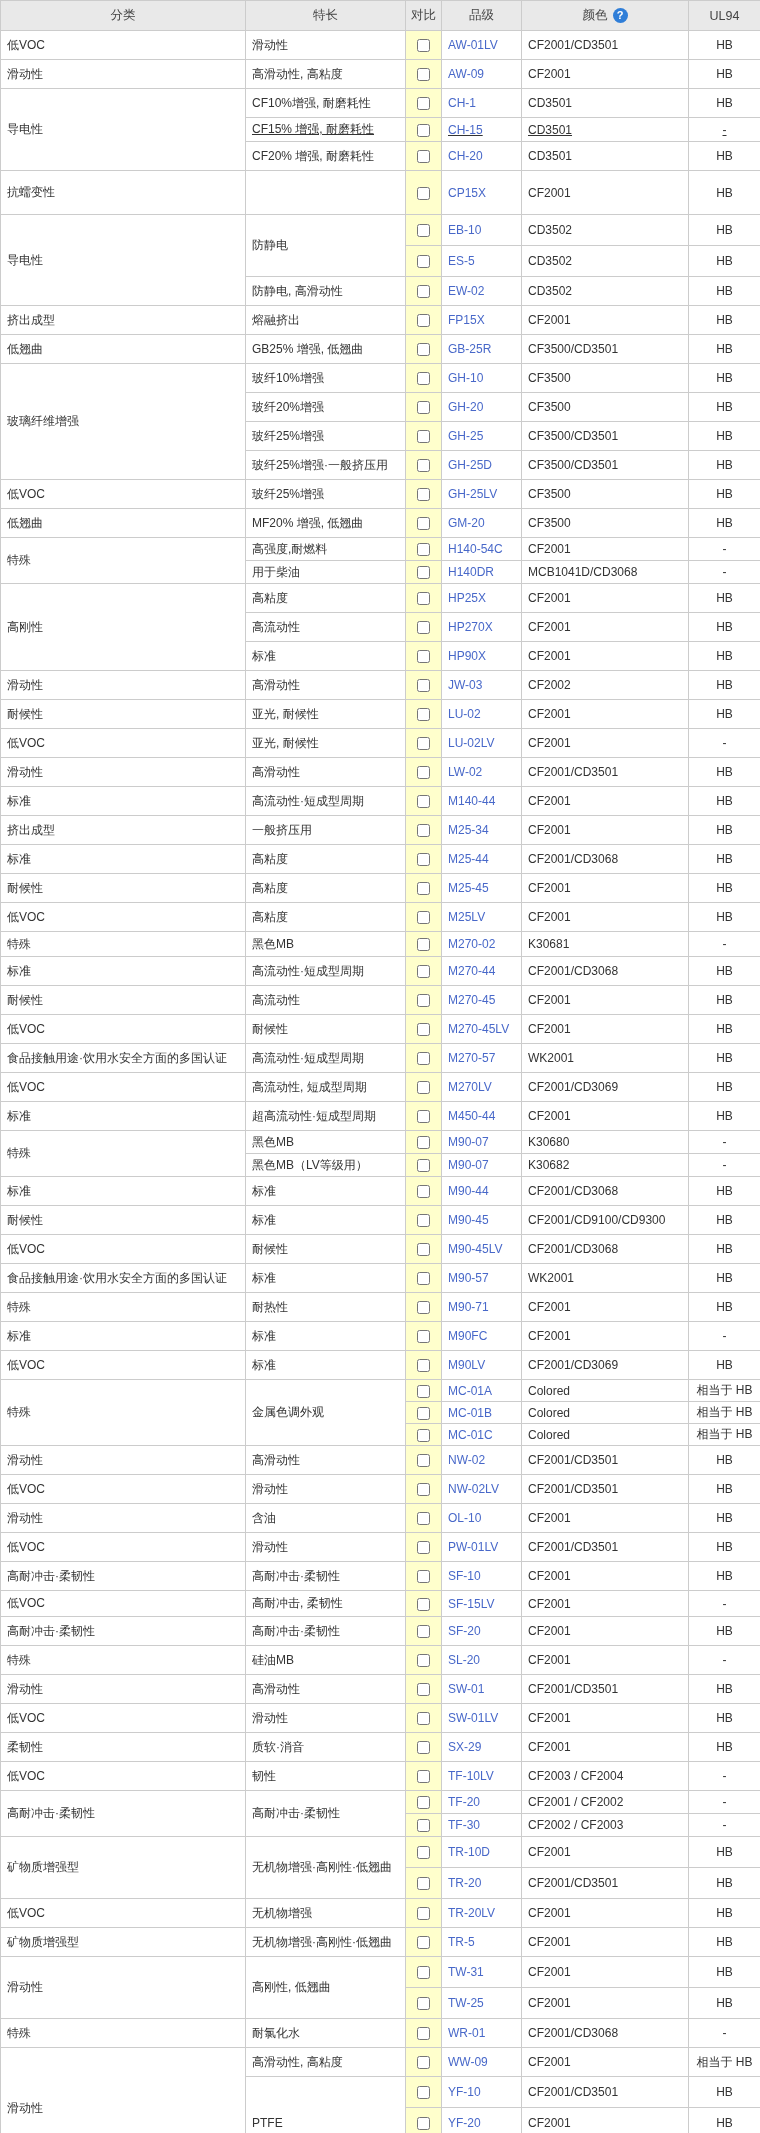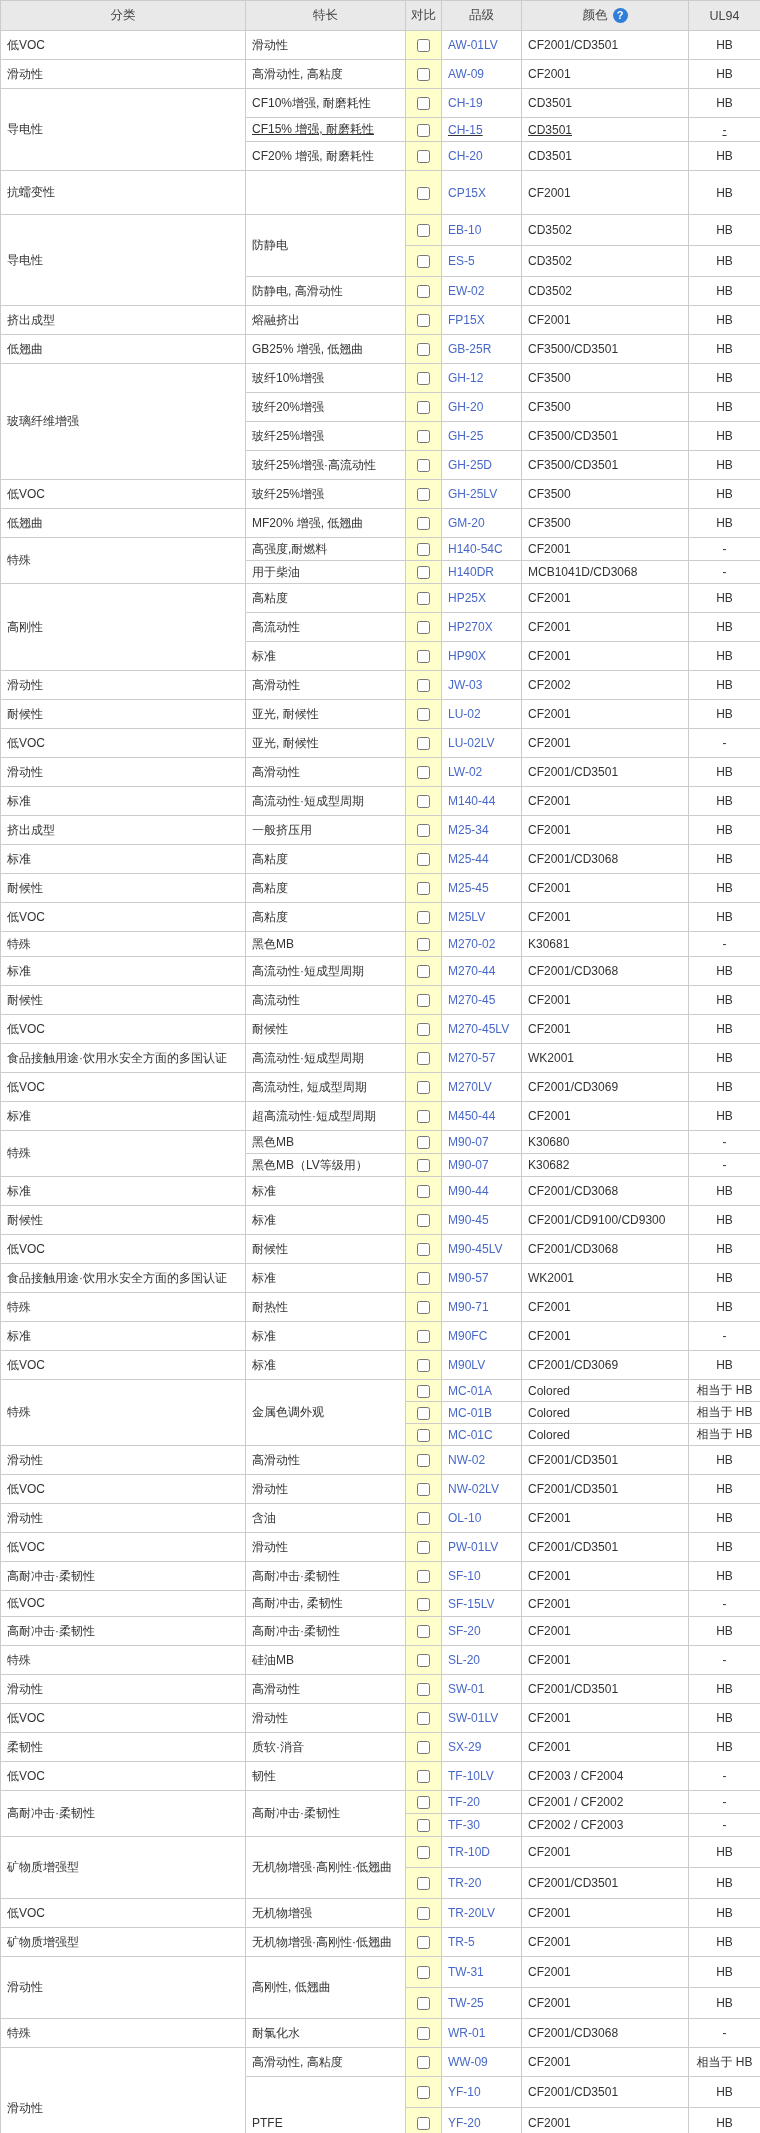--- a/index.html
+++ b/index.html
@@ -105,21 +105,21 @@
         <td class="feat">高滑动性, 高粘度</td>
         <td class="compare"><input type="checkbox" style=""></td>
         <td class="grade"><a href="#">AW-09</a></td>
         <td class="color">CF2001</td>
         <td class="ul94">HB</td>
       </tr>
       <tr style="height: 29px;">
         <td class="cat" rowspan="3">导电性</td>
         <td class="feat">CF10%增强, 耐磨耗性</td>
         <td class="compare"><input type="checkbox" style=""></td>
-        <td class="grade"><a href="#">CH-19</a></td>
+        <td class="grade"><a href="#">CH-1</a></td>
         <td class="color">CD3501</td>
         <td class="ul94">HB</td>
       </tr>
       <tr style="height: 24px; text-decoration: underline;">
         <td class="feat">CF15% 增强, 耐磨耗性</td>
         <td class="compare"><input type="checkbox" style=""></td>
         <td class="grade"><a href="#">CH-15</a></td>
         <td class="color">CD3501</td>
         <td class="ul94">-</td>
       </tr>
@@ -172,40 +172,40 @@
         <td class="feat">GB25% 增强, 低翘曲</td>
         <td class="compare"><input type="checkbox" style=""></td>
         <td class="grade"><a href="#">GB-25R</a></td>
         <td class="color">CF3500/CD3501</td>
         <td class="ul94">HB</td>
       </tr>
       <tr style="height: 29px;">
         <td class="cat" rowspan="4">玻璃纤维增强</td>
         <td class="feat">玻纤10%增强</td>
         <td class="compare"><input type="checkbox" style=""></td>
-        <td class="grade"><a href="#">GH-12</a></td>
+        <td class="grade"><a href="#">GH-10</a></td>
         <td class="color">CF3500</td>
         <td class="ul94">HB</td>
       </tr>
       <tr style="height: 29px;">
         <td class="feat">玻纤20%增强</td>
         <td class="compare"><input type="checkbox" style=""></td>
         <td class="grade"><a href="#">GH-20</a></td>
         <td class="color">CF3500</td>
         <td class="ul94">HB</td>
       </tr>
       <tr style="height: 29px;">
         <td class="feat">玻纤25%增强</td>
         <td class="compare"><input type="checkbox" style=""></td>
         <td class="grade"><a href="#">GH-25</a></td>
         <td class="color">CF3500/CD3501</td>
         <td class="ul94">HB</td>
       </tr>
       <tr style="height: 29px;">
-        <td class="feat">玻纤25%增强·高流动性</td>
+        <td class="feat">玻纤25%增强·一般挤压用</td>
         <td class="compare"><input type="checkbox" style=""></td>
         <td class="grade"><a href="#">GH-25D</a></td>
         <td class="color">CF3500/CD3501</td>
         <td class="ul94">HB</td>
       </tr>
       <tr style="height: 29px;">
         <td class="cat">低VOC</td>
         <td class="feat">玻纤25%增强</td>
         <td class="compare"><input type="checkbox" style=""></td>
         <td class="grade"><a href="#">GH-25LV</a></td>

